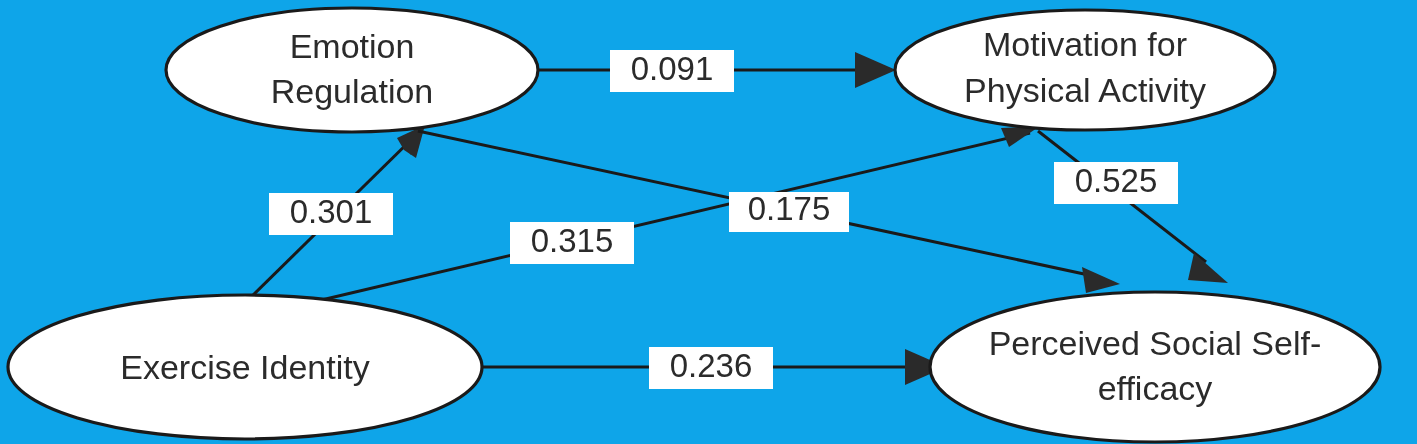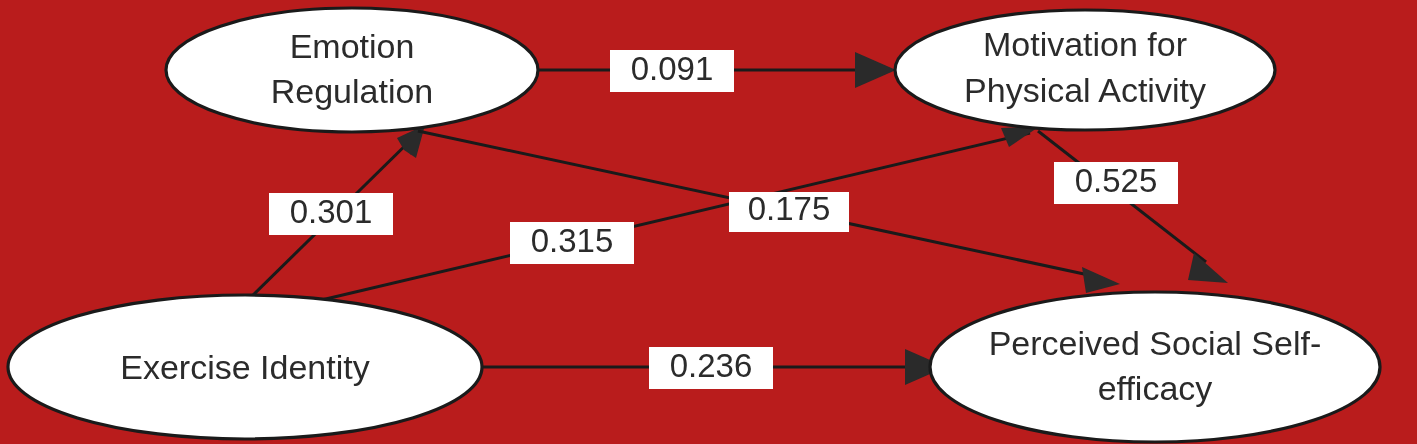--- a/index.html
+++ b/index.html
@@ -4,21 +4,21 @@
 <style>
   html, body {
     margin: 0;
     padding: 0;
     background: #ffffff;
   }
   #canvas {
     position: relative;
     width: 1417px;
     height: 444px;
-    background: #b91c1c;
+    background: #0ea5e9;
     overflow: hidden;
     font-family: "Liberation Sans", sans-serif;
   }
   #diagram-svg {
     position: absolute;
     left: 0;
     top: 0;
     width: 1417px;
     height: 444px;
   }

